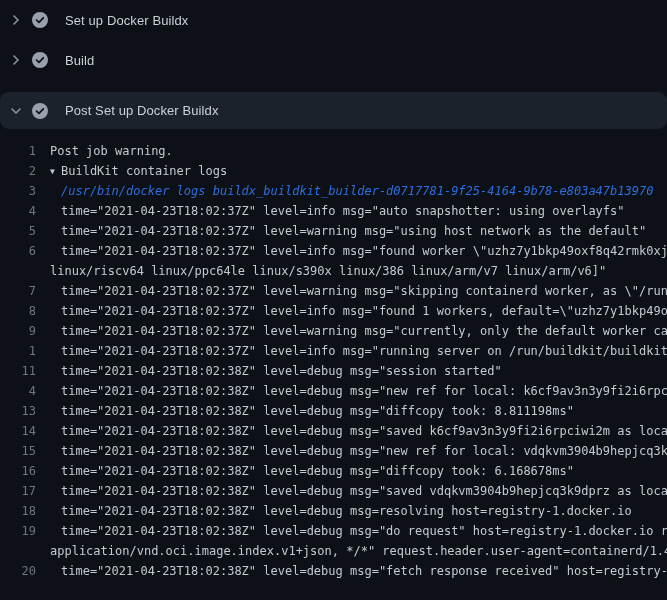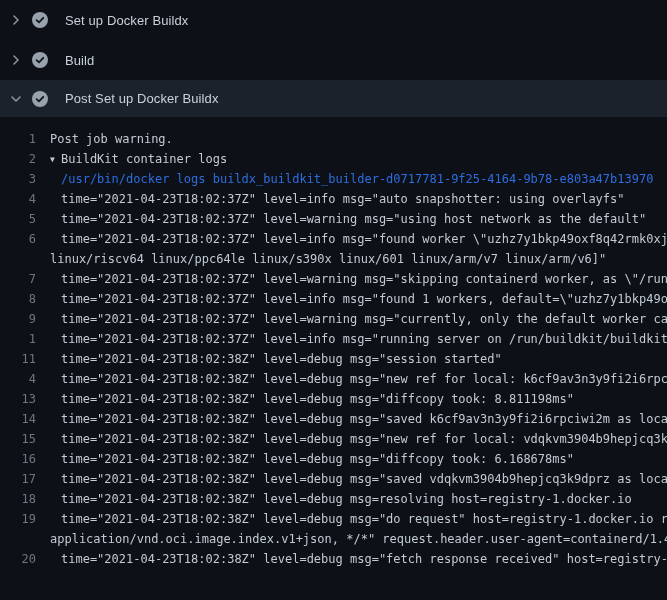--- a/index.html
+++ b/index.html
@@ -22,23 +22,23 @@
   .step-row {
     height: 40px;
     display: flex;
     align-items: center;
     padding-left: 9px;
     box-sizing: border-box;
     cursor: pointer;
   }
   .step-row.expanded {
     height: 37px;
-    margin-top: 0;
+    margin-top: 12px;
     background: var(--row-bg, #1c222b);
-    border-radius: 0;
+    border-radius: 9px;
   }
   .chev {
     width: 14px;
     height: 14px;
     margin-right: 9px;
     flex: 0 0 auto;
     display: flex;
     align-items: center;
     justify-content: center;
   }
@@ -75,21 +75,21 @@
     color: var(--num, #6e7681);
     cursor: pointer;
   }
   .log-row .content {
     display: inline-block;
     white-space: pre;
     color: var(--text, #c2cad2);
   }
   .log-row.indent-0 { padding-left: 50px; }
   .log-row.indent-1 { padding-left: 61px; }
-  .log-row.kind-command .content { color: var(--blue, #2e6de0); }
+  .log-row.kind-command .content { color: var(--blue, #2e6de0); font-style: italic; }
   .log-row .tri {
     display: inline-block;
     width: 11px;
     font-size: 8px;
     color: var(--text, #c2cad2);
     vertical-align: 1px;
     cursor: pointer;
   }
 </style>
 </head>
@@ -146,21 +146,21 @@
 
   </div>
 
   <div class="log">
       <div class="log-row indent-0 kind-plain"><span class="num">1</span><span class="content">Post job warning.</span></div>
       <div class="log-row indent-0 kind-group"><span class="num">2</span><span class="tri">▼</span><span class="content">BuildKit container logs</span></div>
       <div class="log-row indent-1 kind-command"><span class="num">3</span><span class="content">/usr/bin/docker logs buildx_buildkit_builder-d0717781-9f25-4164-9b78-e803a47b13970</span></div>
       <div class="log-row indent-1 kind-plain"><span class="num">4</span><span class="content">time="2021-04-23T18:02:37Z" level=info msg="auto snapshotter: using overlayfs"</span></div>
       <div class="log-row indent-1 kind-plain"><span class="num">5</span><span class="content">time="2021-04-23T18:02:37Z" level=warning msg="using host network as the default"</span></div>
       <div class="log-row indent-1 kind-plain"><span class="num">6</span><span class="content">time="2021-04-23T18:02:37Z" level=info msg="found worker \"uzhz7y1bkp49oxf8q42rmk0xjd</span></div>
-      <div class="log-row indent-0 kind-cont"><span class="num"></span><span class="content">linux/riscv64 linux/ppc64le linux/s390x linux/601 linux/arm/v7 linux/arm/v6]"</span></div>
+      <div class="log-row indent-0 kind-cont"><span class="num"></span><span class="content">linux/riscv64 linux/ppc64le linux/s390x linux/386 linux/arm/v7 linux/arm/v6]"</span></div>
       <div class="log-row indent-1 kind-plain"><span class="num">7</span><span class="content">time="2021-04-23T18:02:37Z" level=warning msg="skipping containerd worker, as \"/run/c</span></div>
       <div class="log-row indent-1 kind-plain"><span class="num">8</span><span class="content">time="2021-04-23T18:02:37Z" level=info msg="found 1 workers, default=\"uzhz7y1bkp49oxf</span></div>
       <div class="log-row indent-1 kind-plain"><span class="num">9</span><span class="content">time="2021-04-23T18:02:37Z" level=warning msg="currently, only the default worker can"</span></div>
       <div class="log-row indent-1 kind-plain"><span class="num">1</span><span class="content">time="2021-04-23T18:02:37Z" level=info msg="running server on /run/buildkit/buildkitd.s</span></div>
       <div class="log-row indent-1 kind-plain"><span class="num">11</span><span class="content">time="2021-04-23T18:02:38Z" level=debug msg="session started"</span></div>
       <div class="log-row indent-1 kind-plain"><span class="num">4</span><span class="content">time="2021-04-23T18:02:38Z" level=debug msg="new ref for local: k6cf9av3n3y9fi2i6rpciwi2m</span></div>
       <div class="log-row indent-1 kind-plain"><span class="num">13</span><span class="content">time="2021-04-23T18:02:38Z" level=debug msg="diffcopy took: 8.811198ms"</span></div>
       <div class="log-row indent-1 kind-plain"><span class="num">14</span><span class="content">time="2021-04-23T18:02:38Z" level=debug msg="saved k6cf9av3n3y9fi2i6rpciwi2m as local"</span></div>
       <div class="log-row indent-1 kind-plain"><span class="num">15</span><span class="content">time="2021-04-23T18:02:38Z" level=debug msg="new ref for local: vdqkvm3904b9hepjcq3k9dprz</span></div>
       <div class="log-row indent-1 kind-plain"><span class="num">16</span><span class="content">time="2021-04-23T18:02:38Z" level=debug msg="diffcopy took: 6.168678ms"</span></div>

